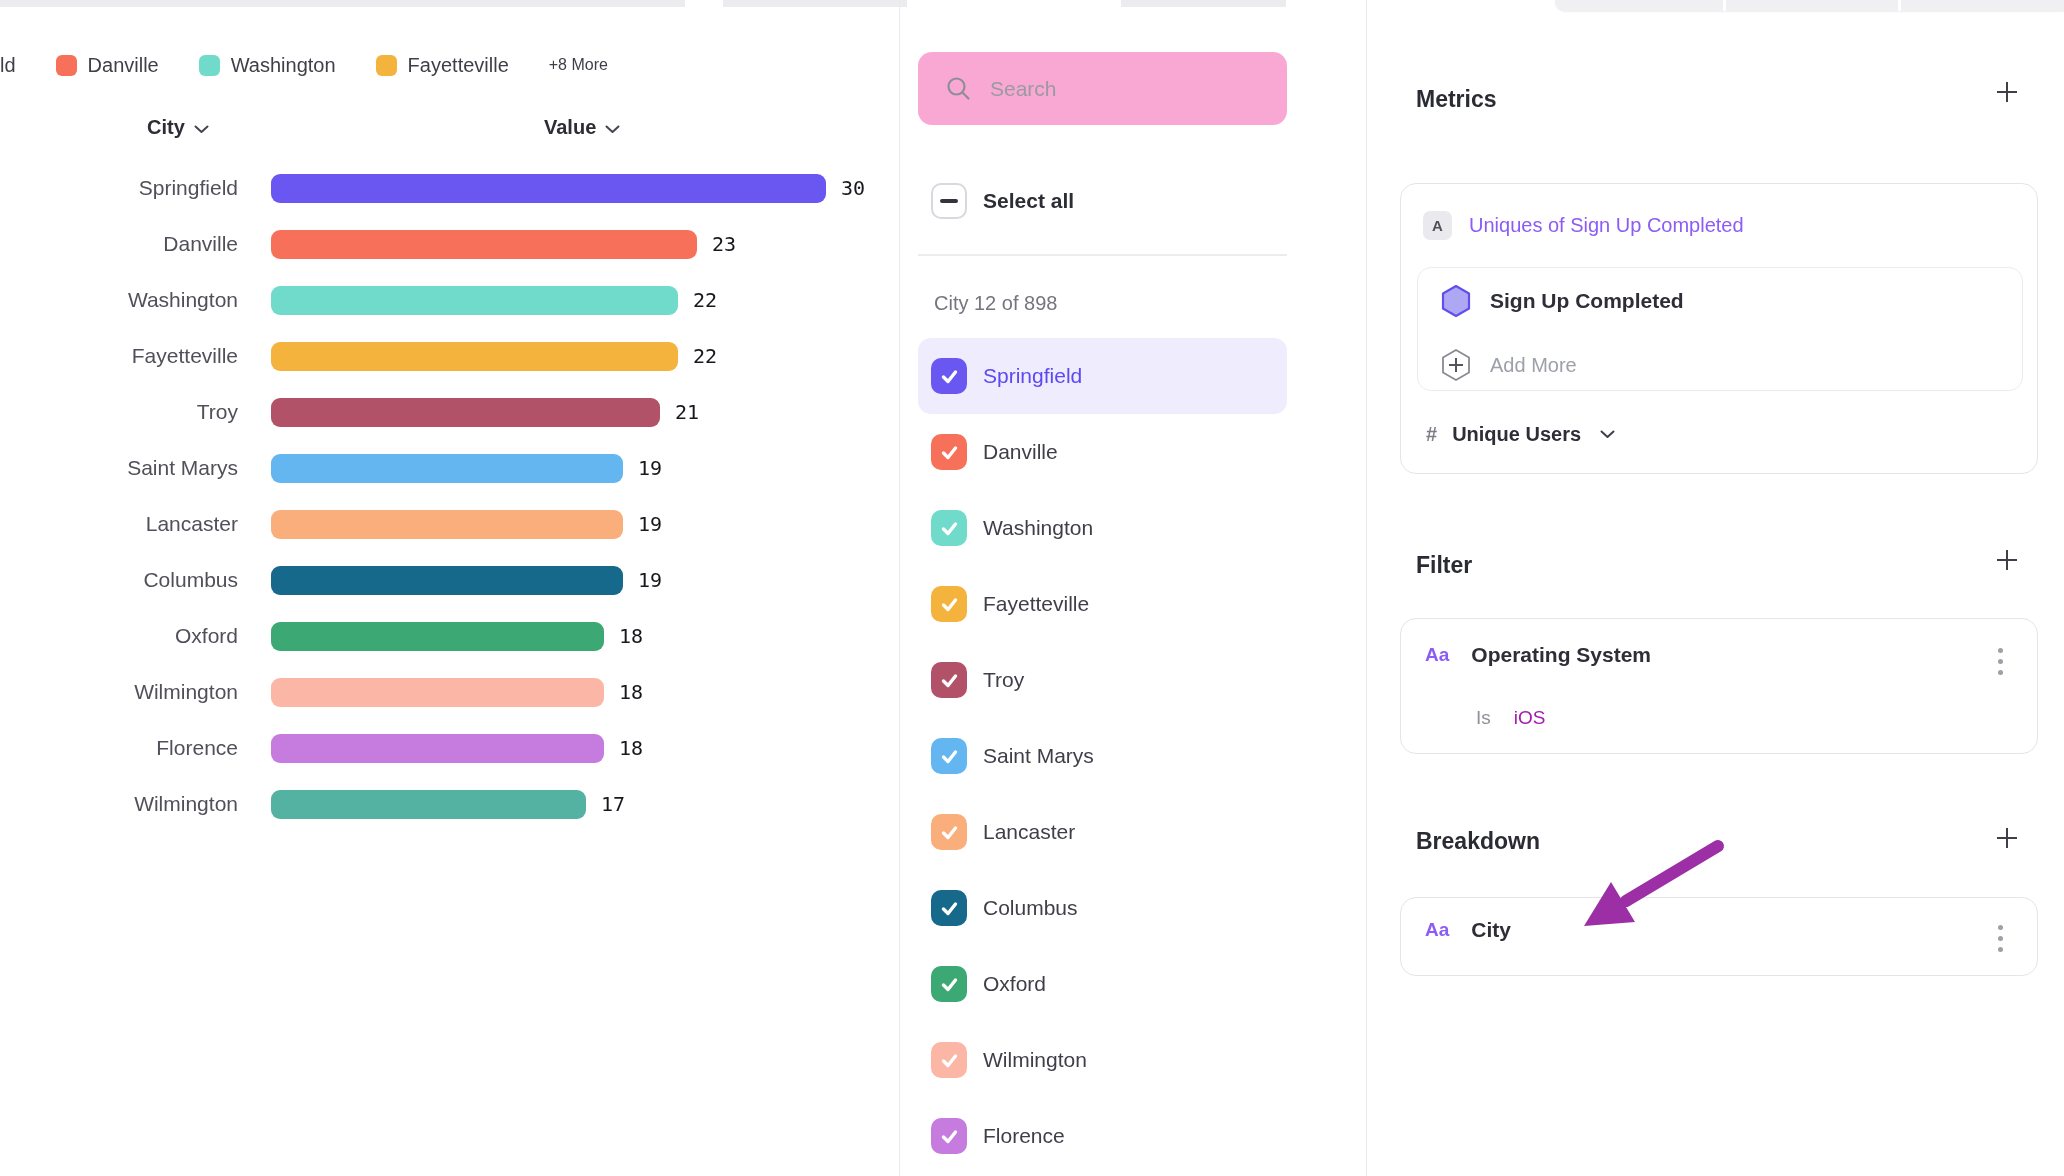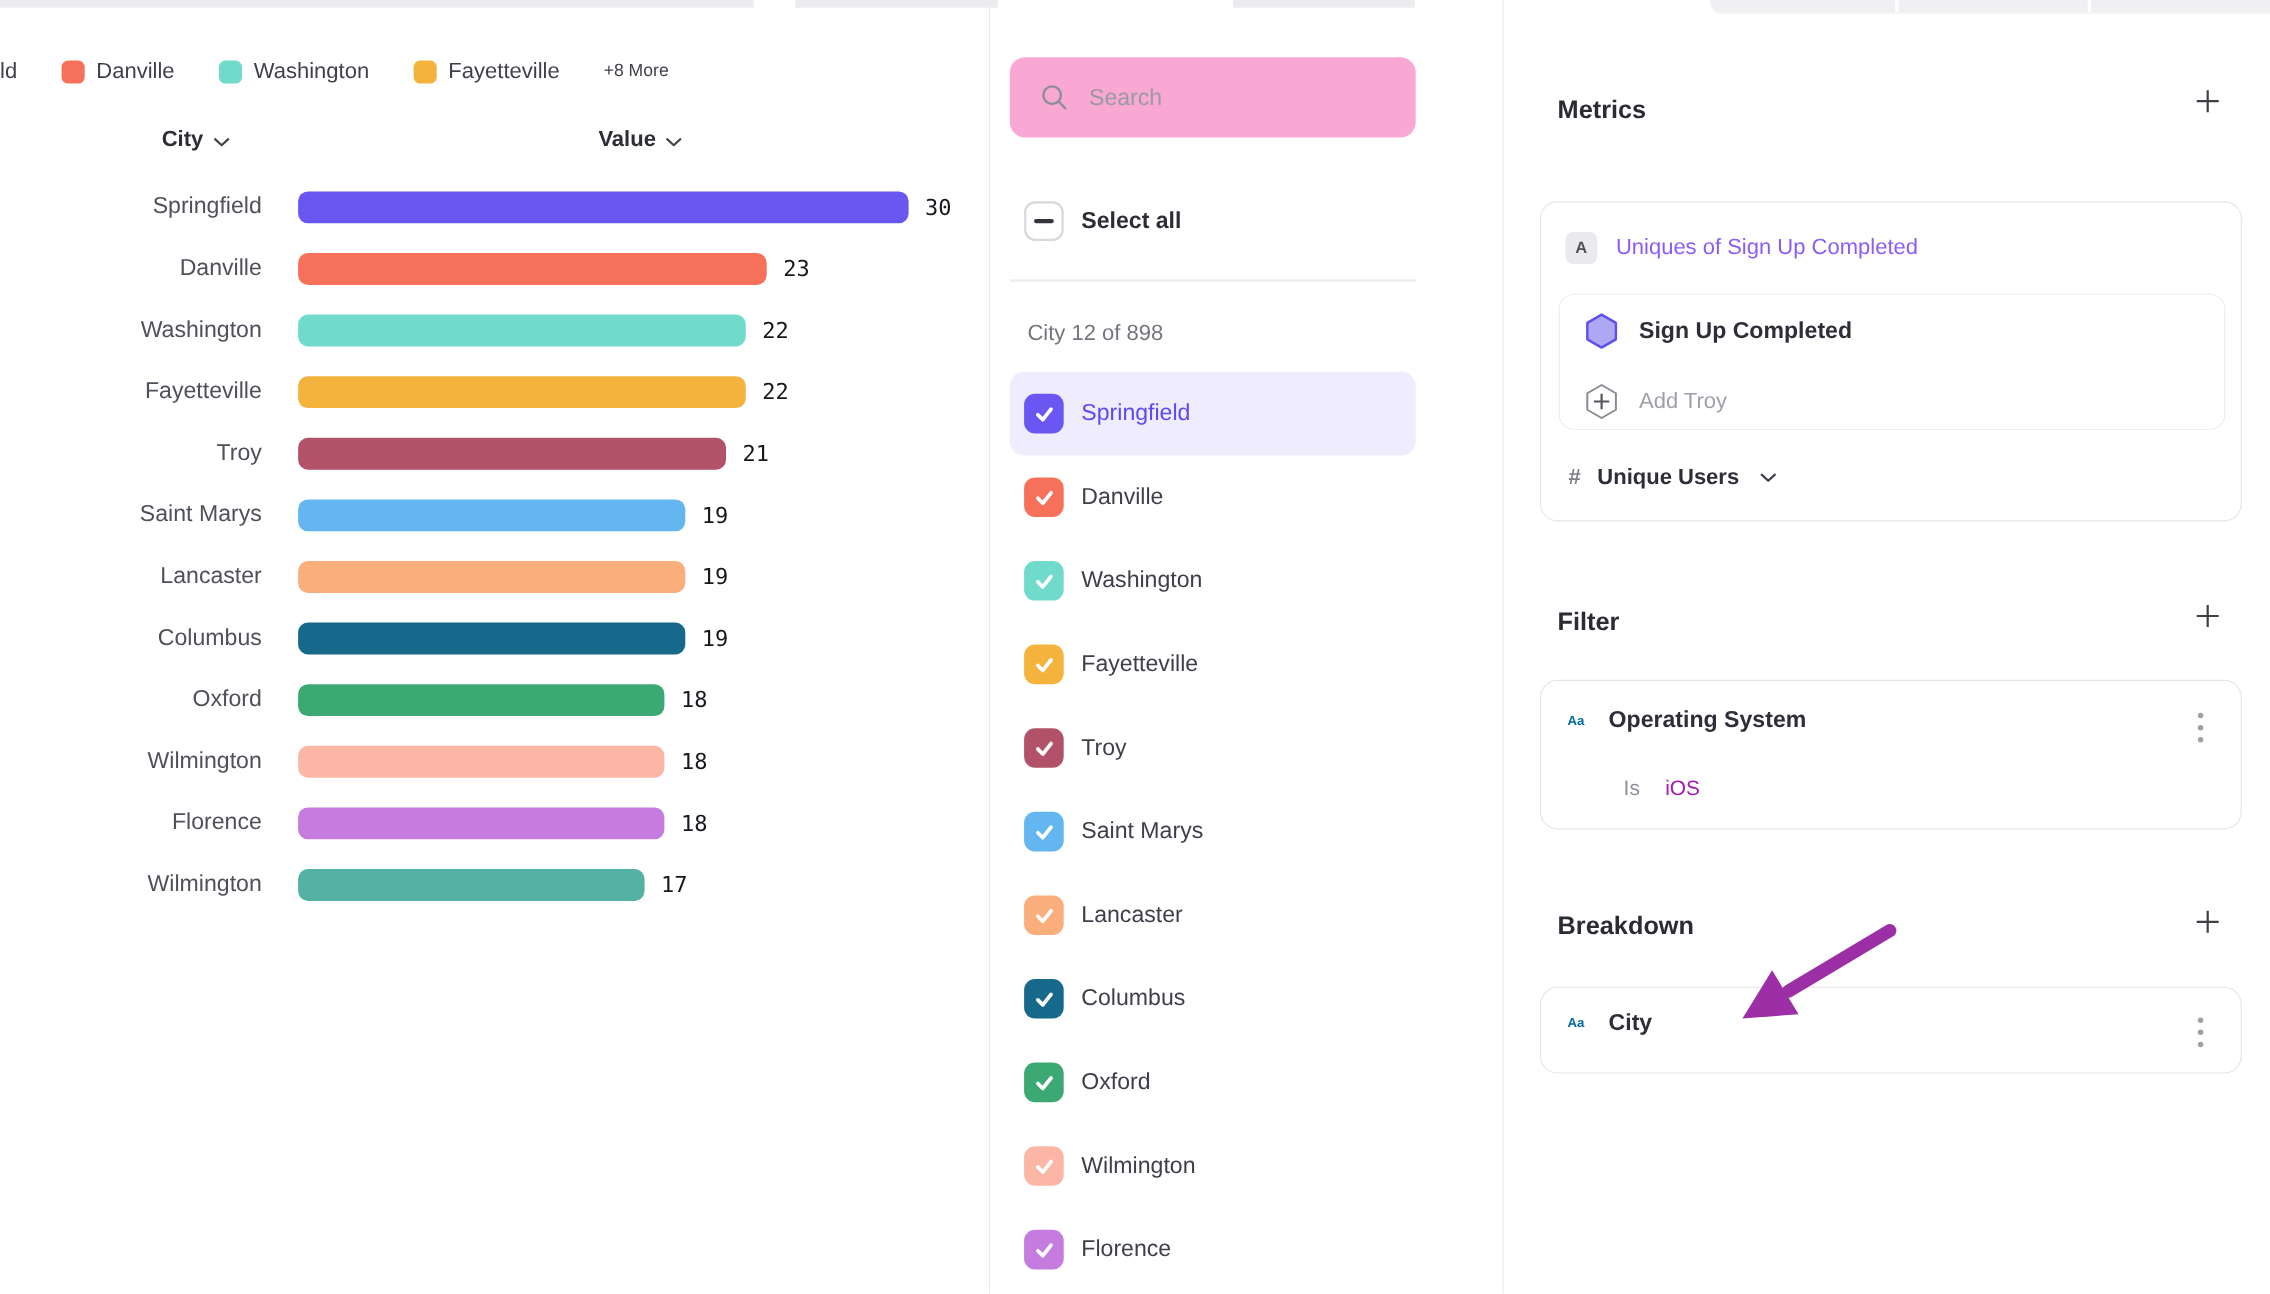--- a/index.html
+++ b/index.html
@@ -79,21 +79,21 @@
   .event-row { position:absolute; left:22px; display:flex; align-items:center; gap:18px; cursor:pointer; }
   .event-name { font-size:21px; font-weight:700; color:#2e2e38; }
   .add-event-label { font-size:20px; color:#9ea0a8; }
   .measure-row { position:absolute; left:25px; top:239px; display:flex; align-items:center; gap:15px; cursor:pointer; }
   .hash { font-size:20px; font-weight:700; color:#7e7e88; }
   .measure-label { font-size:20px; font-weight:700; color:#2e2e38; }
 
   .filter-card { top:618px; height:136px; }
   .breakdown-card { top:897px; height:79px; }
   .prop-row { position:absolute; left:24px; display:flex; align-items:center; gap:22px; }
-  .aa-badge { font-size:12px; font-weight:700; color:#0369a1;text-align:center; }
+  .aa-badge { font-size:19px; font-weight:700; color:#8b5cf6;text-align:center; }
   .prop-name { font-size:21px; font-weight:700; color:#2e2e38; }
   .kebab { position:absolute; right:22px; width:30px; height:40px; display:flex; flex-direction:column;
     align-items:center; justify-content:center; gap:6px; cursor:pointer; }
   .kebab i { width:5px; height:5px; border-radius:50%; background:#9ca1a8; }
   .operator-row { position:absolute; left:75px; top:88px; display:flex; align-items:center; gap:23px; cursor:pointer; }
   .operator { font-size:19px; color:#8f909a; }
   .operator-value { font-size:19px; color:#a21caf; }
 
   #arrow-annotation { position:absolute; left:1540px; top:818px; pointer-events:none; }
 </style>
@@ -344,21 +344,21 @@
           <path d="M16 2 L29 9.5 V24.5 L16 32 L3 24.5 V9.5 Z" fill="#ada7f4" stroke="#5f50ee" stroke-width="2.2" stroke-linejoin="round"></path>
         </svg>
         <span class="event-name">Sign Up Completed</span>
       </div>
       <div class="event-row" style="top:80px">
         <svg width="32" height="34" viewBox="0 0 32 34">
           <path d="M16 2 L29 9.5 V24.5 L16 32 L3 24.5 V9.5 Z" fill="none" stroke="#8a8a93" stroke-width="1.8" stroke-linejoin="round"></path>
           <line x1="16" y1="10" x2="16" y2="24" stroke="#55555e" stroke-width="2"></line>
           <line x1="9" y1="17" x2="23" y2="17" stroke="#55555e" stroke-width="2"></line>
         </svg>
-        <span class="add-event-label">Add Troy</span>
+        <span class="add-event-label">Add More</span>
       </div>
     </div>
     <div class="measure-row">
       <span class="hash">#</span>
       <span class="measure-label">Unique Users</span>
       <svg width="15" height="9" viewBox="0 0 15 9" style="margin-left:4px">
           <polyline points="1.5,1.5 7.5,7 13.5,1.5" fill="none" stroke="#3f3f47" stroke-width="2" stroke-linecap="round" stroke-linejoin="round"></polyline>
         </svg>
     </div>
   </div>

